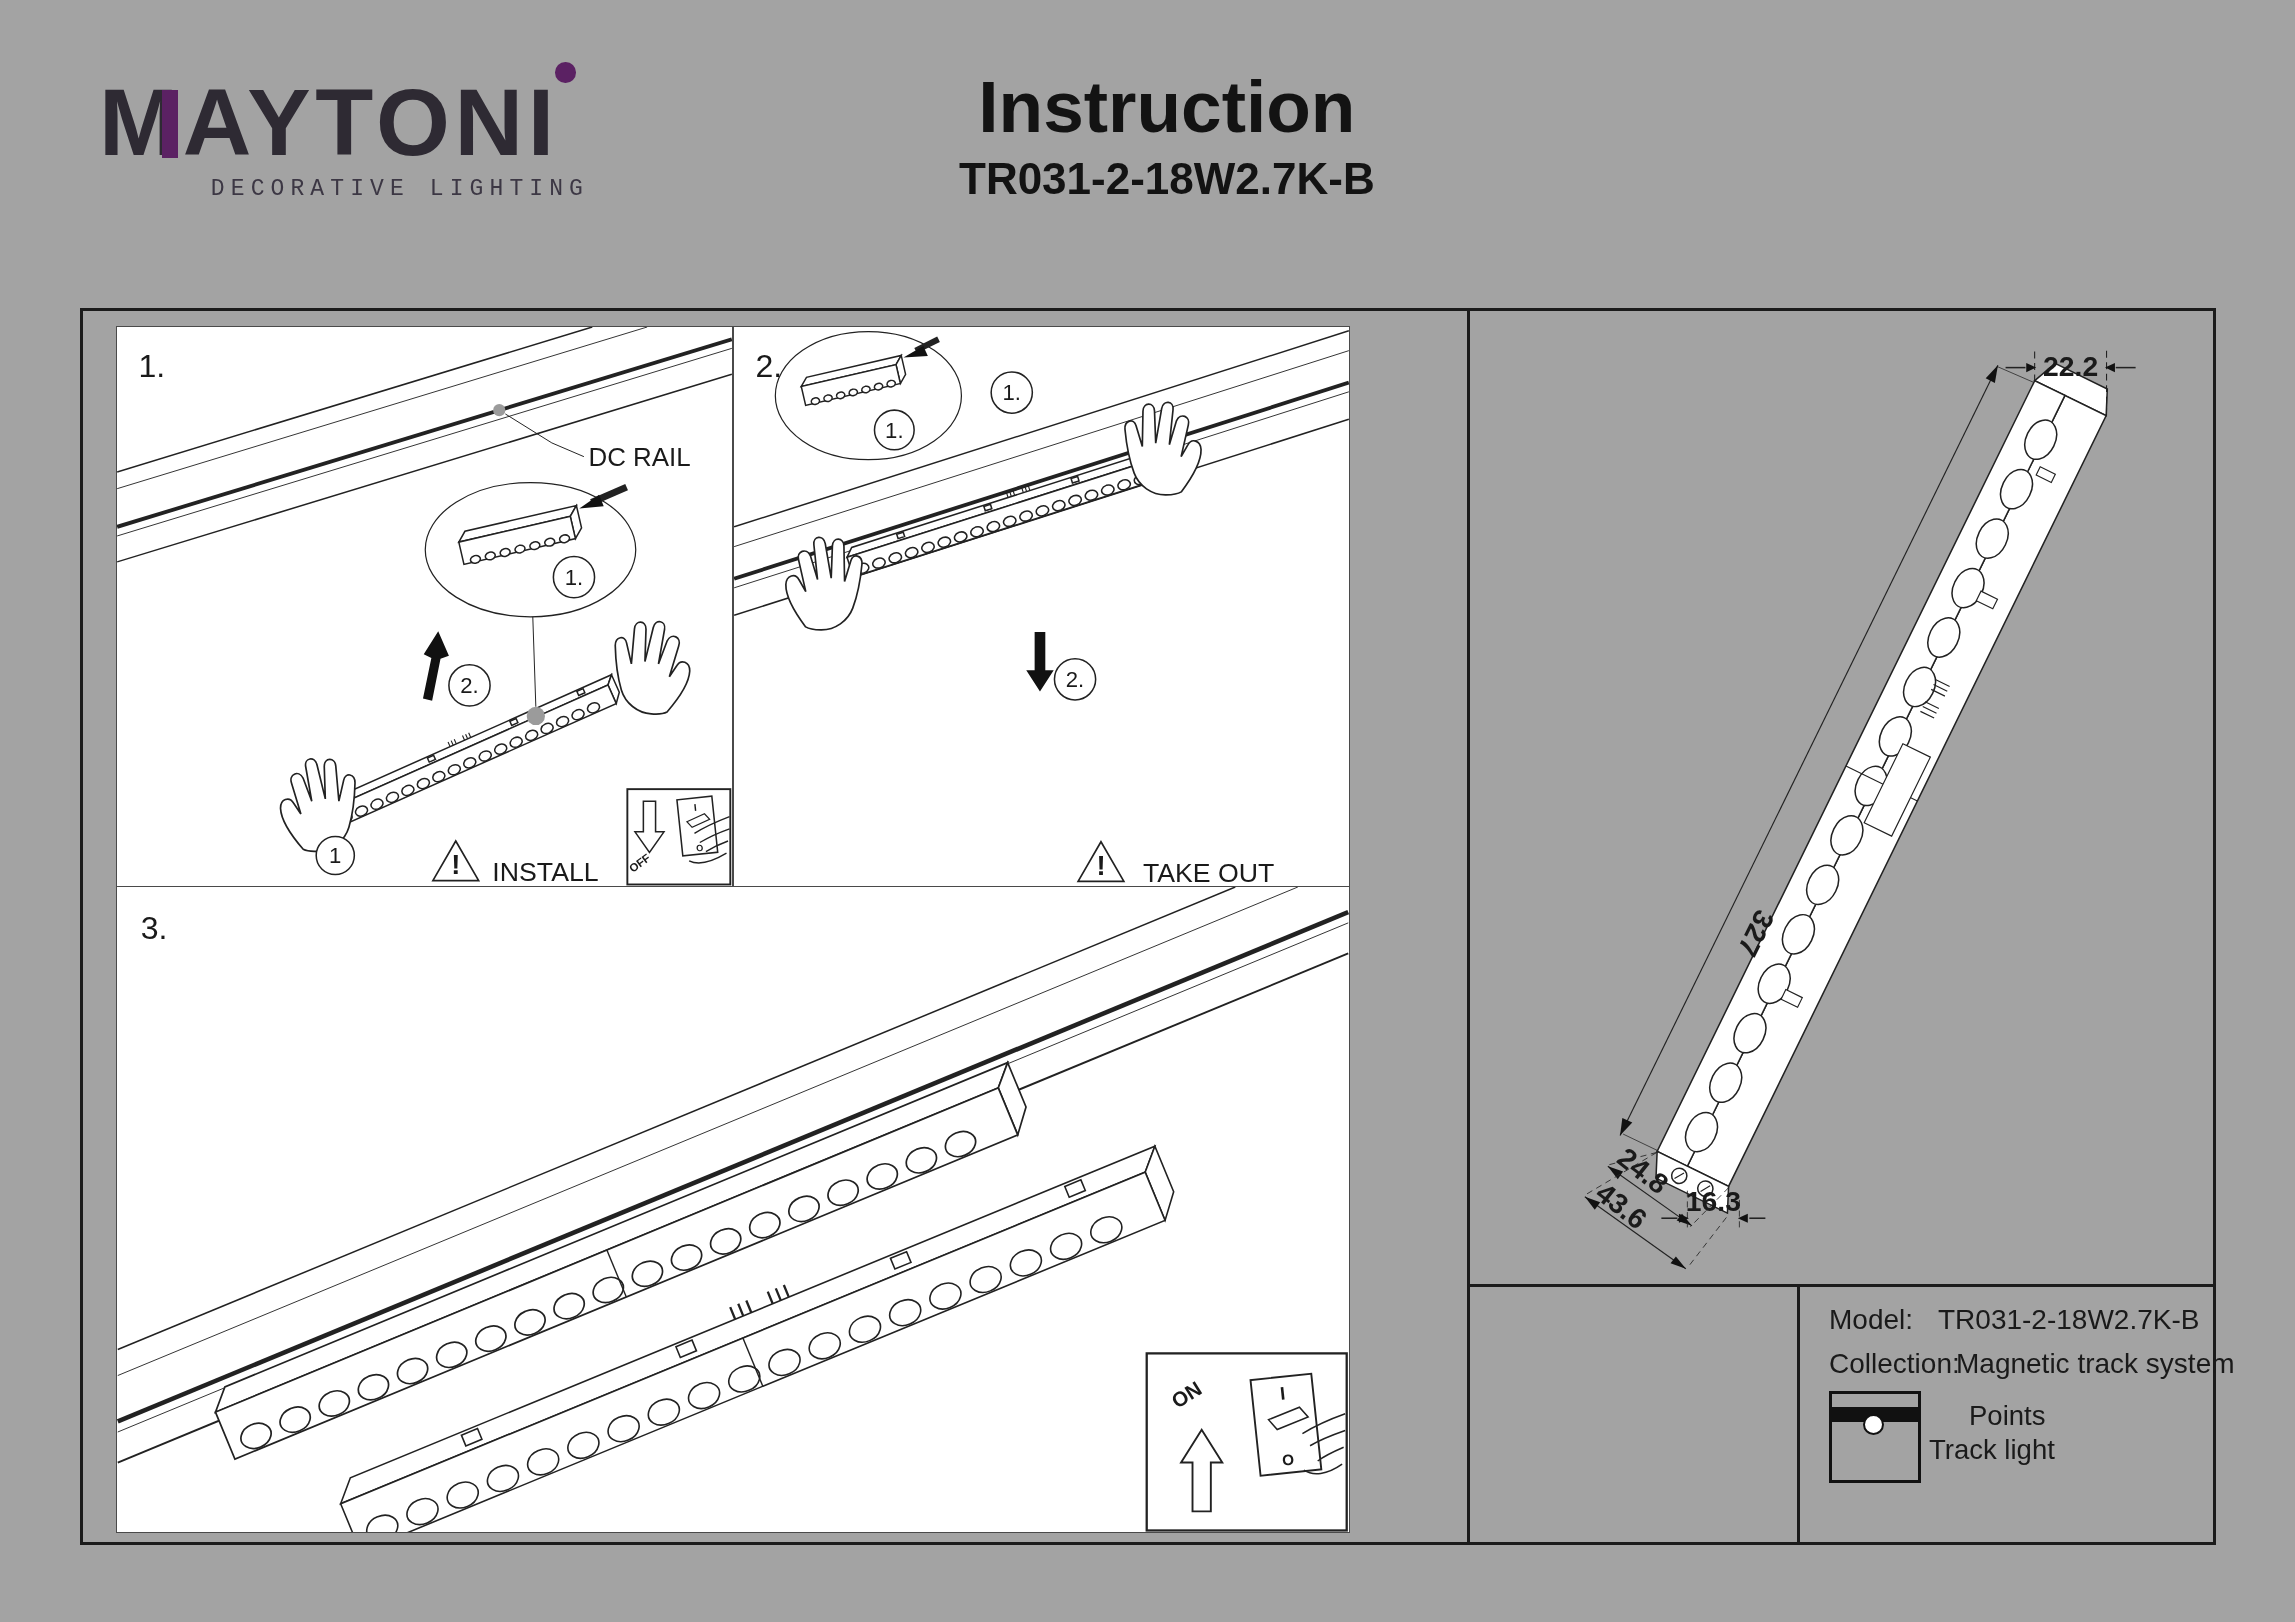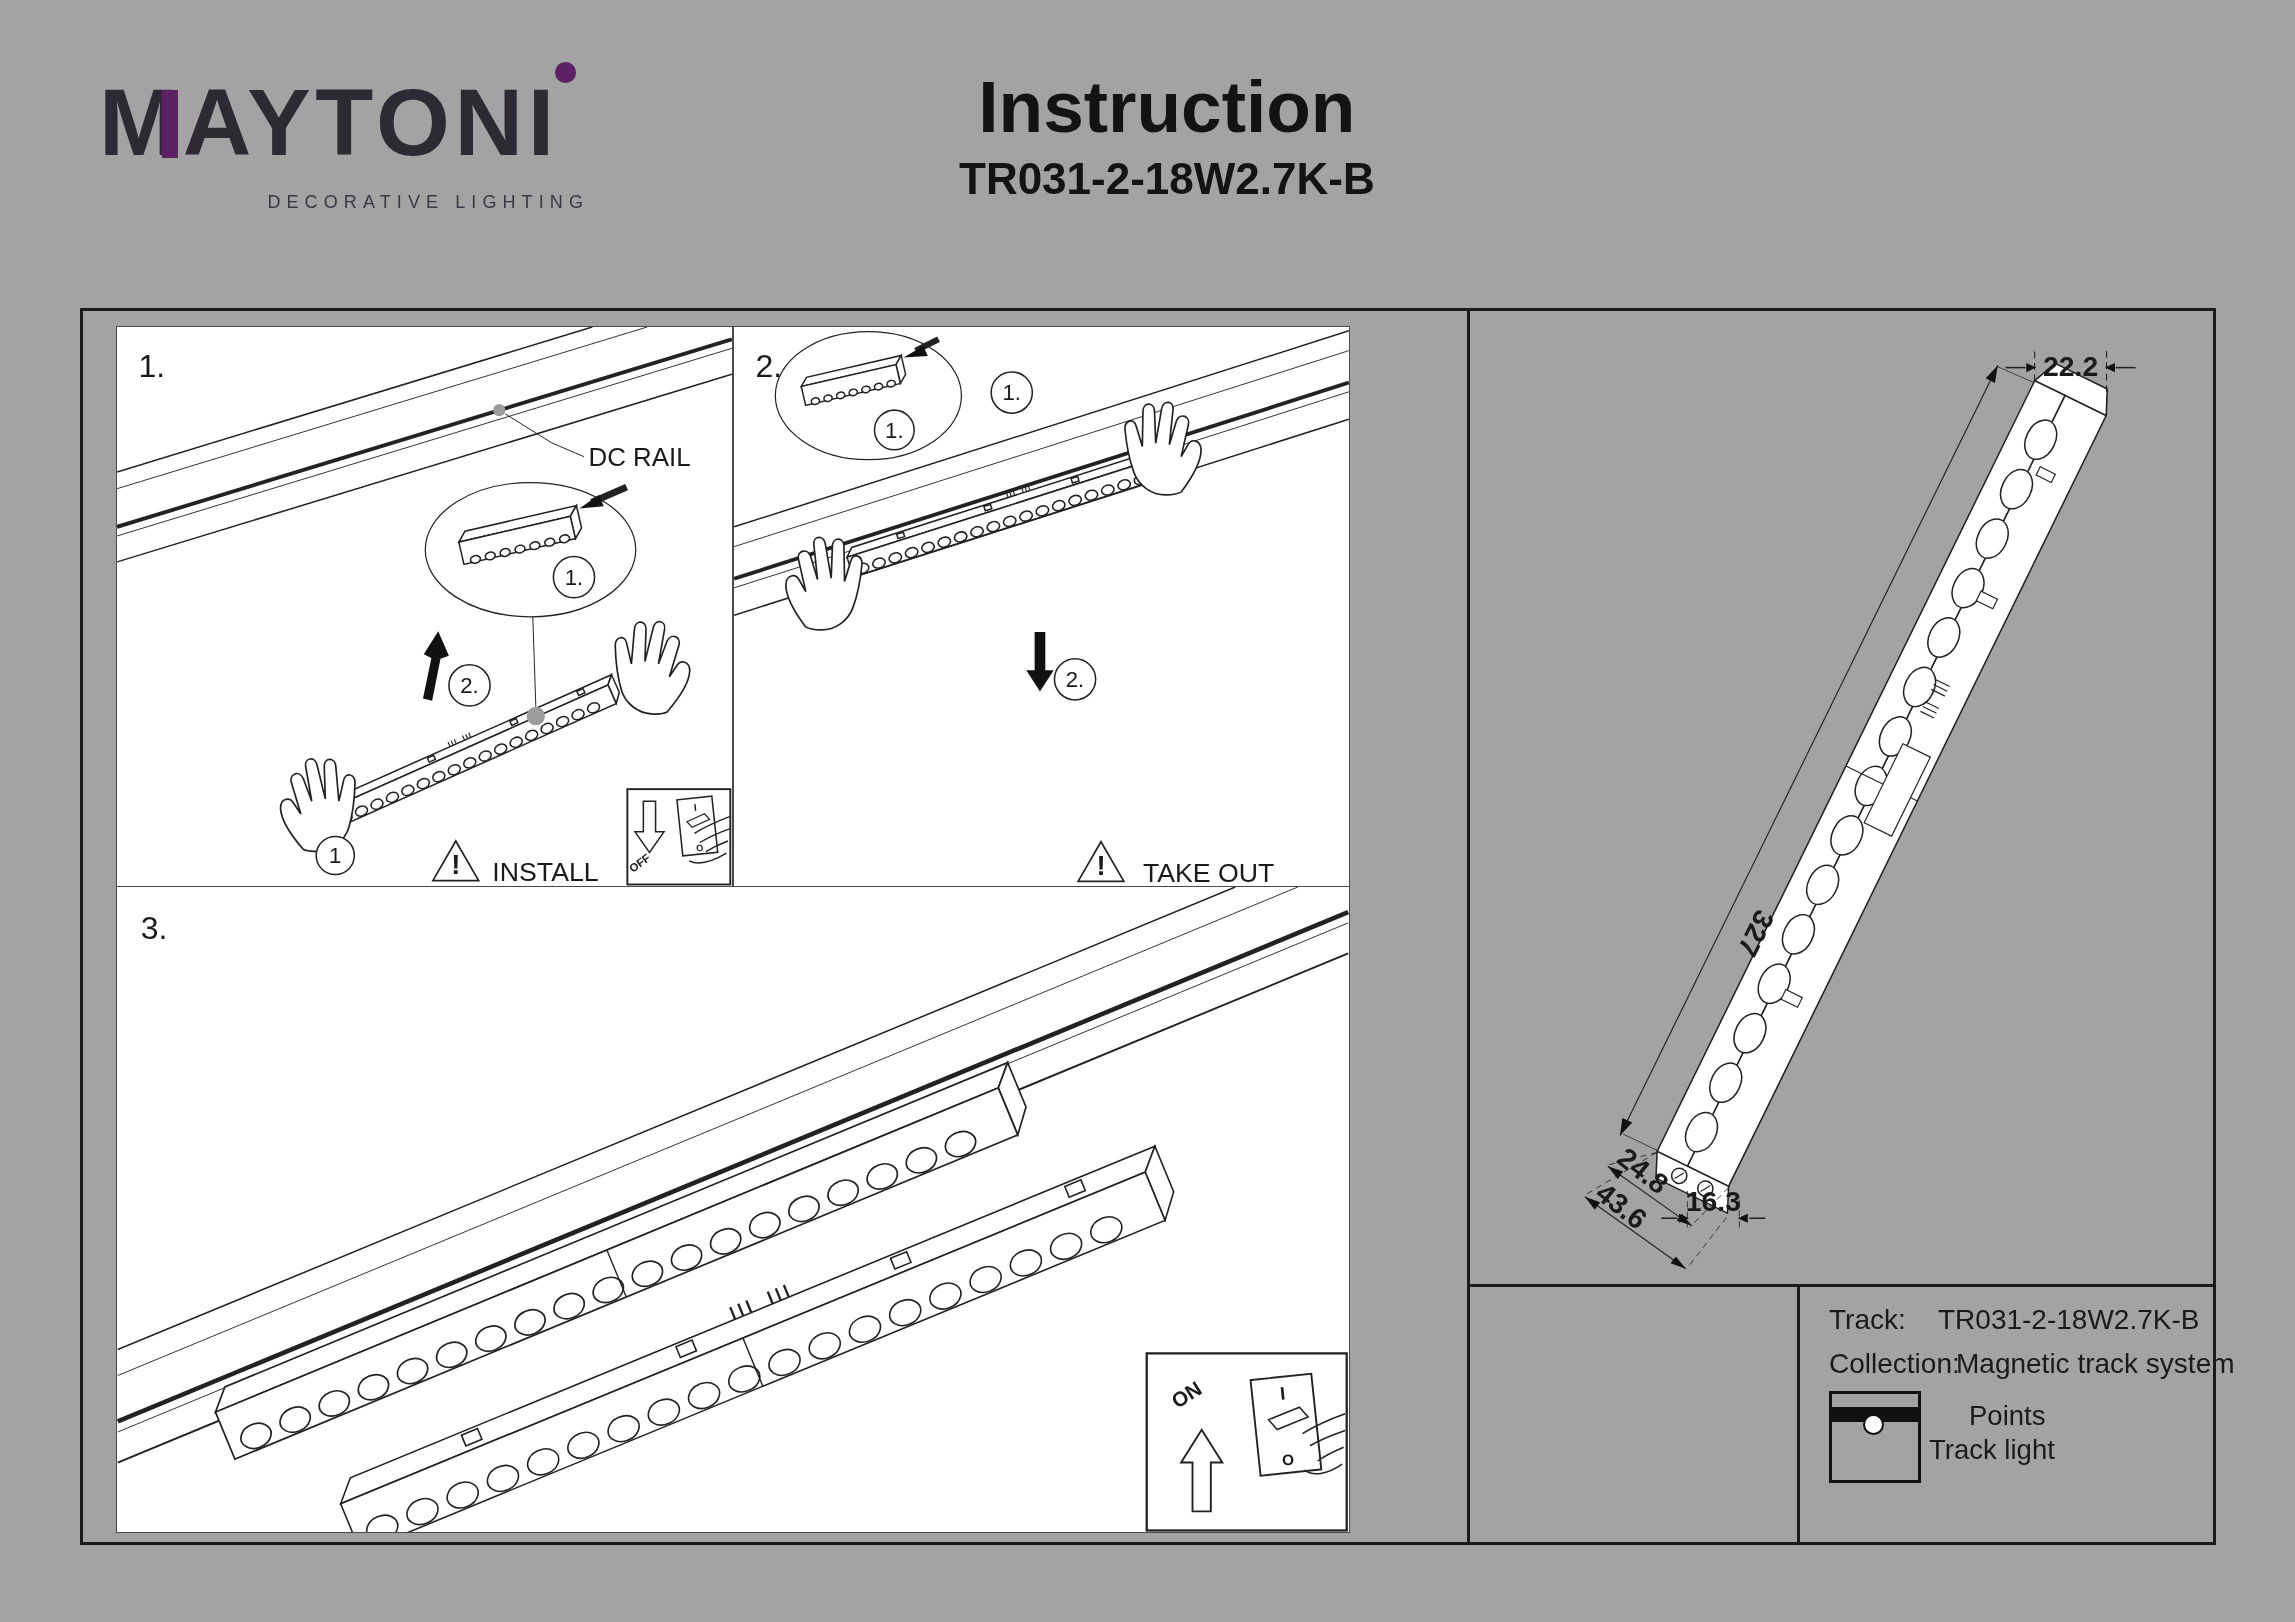--- a/index.html
+++ b/index.html
@@ -4,21 +4,21 @@
 <style>
   html,body{margin:0;padding:0;background:#fff;}
   .page{position:relative;width:2295px;height:1623px;background:#a3a3a3;overflow:hidden;
         font-family:"Liberation Sans","DejaVu Sans",sans-serif;color:#1a1a1a;}
   
   .logo{position:absolute;left:99px;top:73px;width:490px;}
   .brand{position:relative;font-size:95px;font-weight:bold;letter-spacing:4.6px;
          line-height:1.05;color:#2e2a33;white-space:nowrap;}
   .brand-bar{position:absolute;left:63px;top:17px;width:16px;height:68px;background:#5b2163;}
   .brand-dot{position:absolute;left:456px;top:-10.7px;width:20.7px;height:20.7px;border-radius:50%;background:#5b2163;}
-  .tagline{margin-top:19px;text-align:right;font-size:18px;letter-spacing:6.1px;color:#3c3744;}
+  .tagline{margin-top:3px;text-align:right;font-size:23px;letter-spacing:6.1px;color:#3c3744;font-family:Liberation Mono, monospace;}
   .titleblock{position:absolute;left:959px;top:70px;text-align:center;}
   .title{font-size:73px;font-weight:bold;line-height:1.0;color:#131313;}
   .subtitle{font-size:44px;font-weight:bold;margin-top:10.7px;color:#131313;}
   
   .frame{position:absolute;left:80px;top:308px;width:2136px;height:1237px;
          border:3.1px solid #1b1b1b;box-sizing:border-box;}
   .vdiv-main{position:absolute;left:1384px;top:0;width:3.1px;height:100%;background:#1b1b1b;}
   .panel{position:absolute;border:1.5px solid #4a4a4a;box-sizing:border-box;background:#fff;}
   #panel1{left:33px;top:14.5px;width:617px;height:561px;}
   #panel2{left:650px;top:14.5px;width:617px;height:561px;}
@@ -316,21 +316,21 @@
         <polygon class="blk" points="350,1186 363,1180 363,1192"></polygon>
         <text class="dim" x="318" y="1177" font-size="35">16.3</text>
       </g>
     </svg>
 
     <div class="hdiv-info"></div>
     <div class="vdiv-info"></div>
 
 
     <div class="model-cell">
-      <div class="mrow" style="left:29px;top:17px;">Track:</div>
+      <div class="mrow" style="left:29px;top:17px;">Model:</div>
       <div class="mrow" style="left:138px;top:17px;">TR031-2-18W2.7K-B</div>
       <div class="mrow" style="left:29px;top:61px;">Collection:</div>
       <div class="mrow" style="left:156px;top:61px;">Magnetic track system</div>
       <div class="type-icon">
         <div class="type-band"></div>
         <div class="type-circle"></div>
       </div>
       <div class="mrow" style="left:153px;top:113px;font-size:27.5px;margin-left:16px;">Points</div>
       <div class="mrow" style="left:129px;top:147px;font-size:27.5px;">Track light</div>
     </div>

